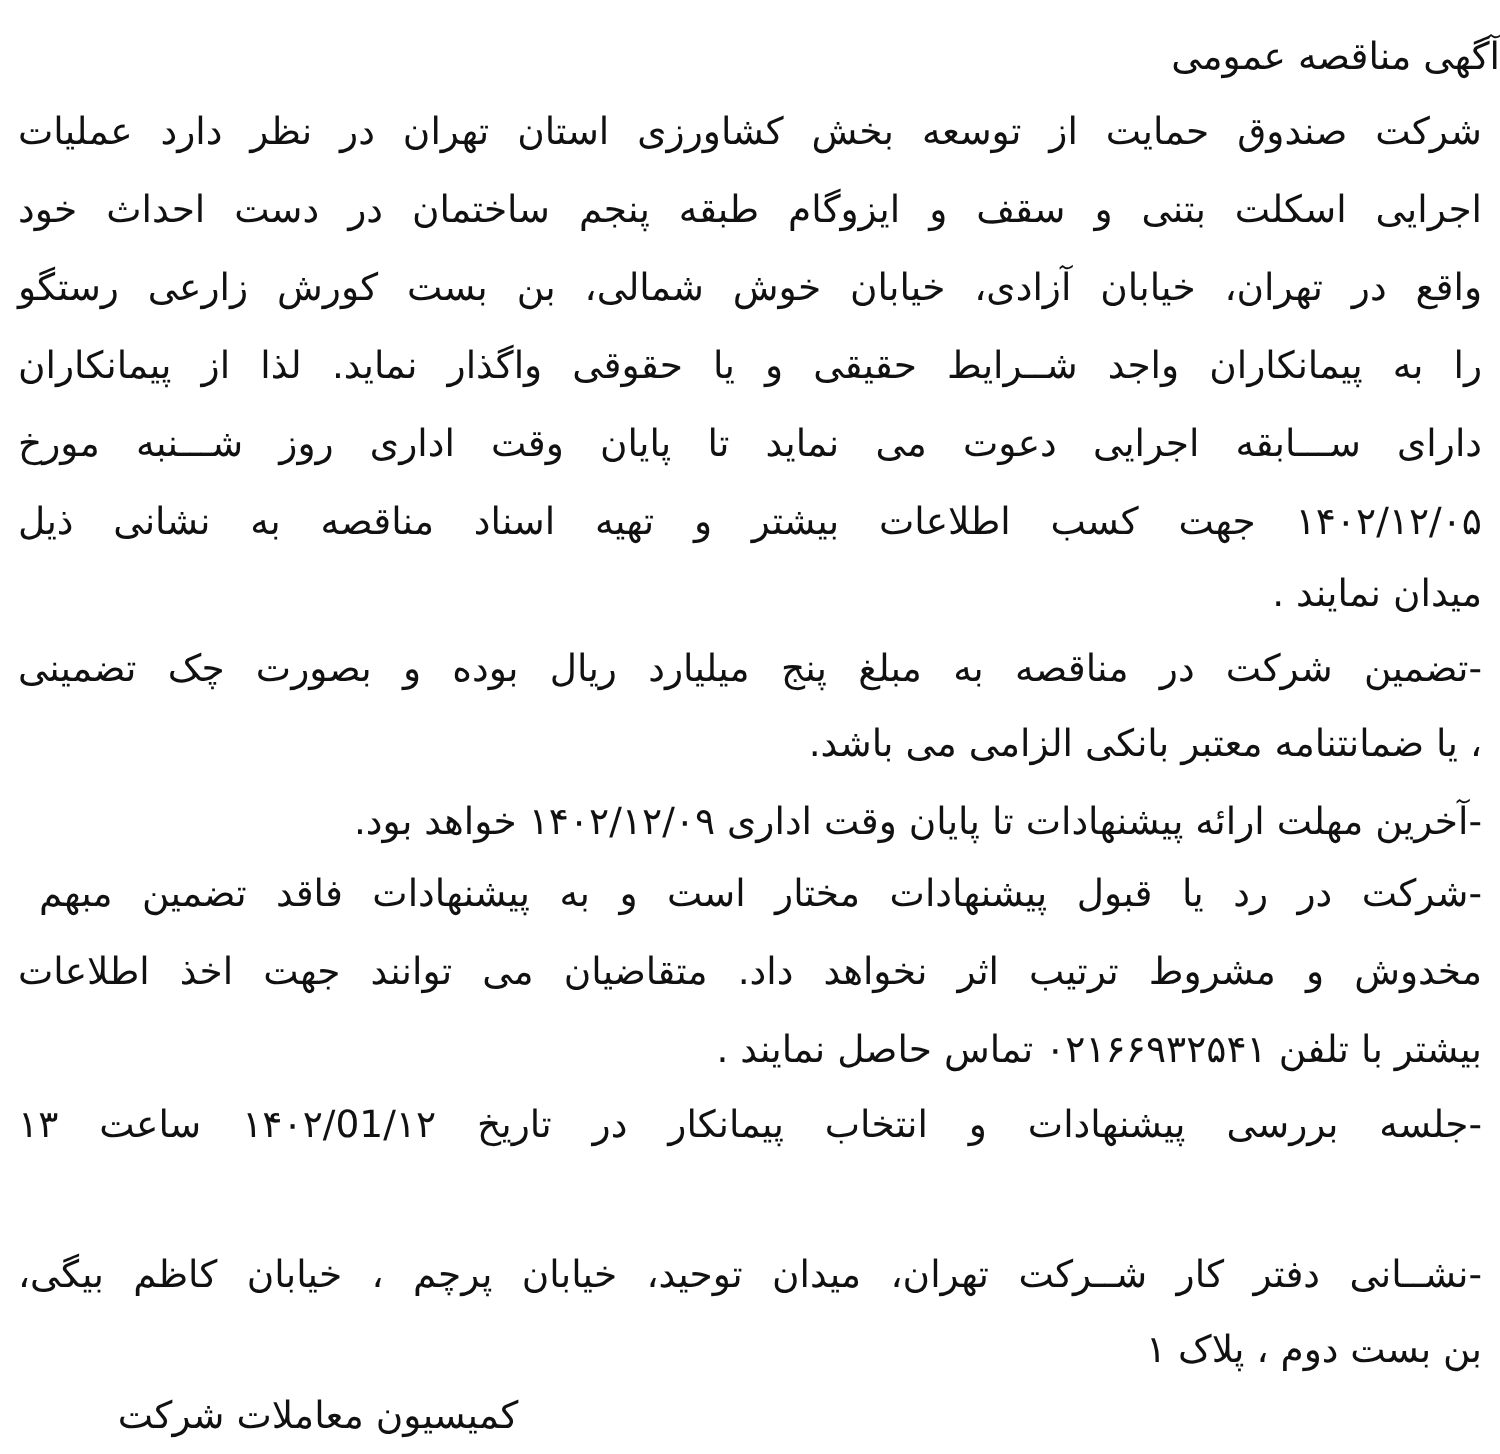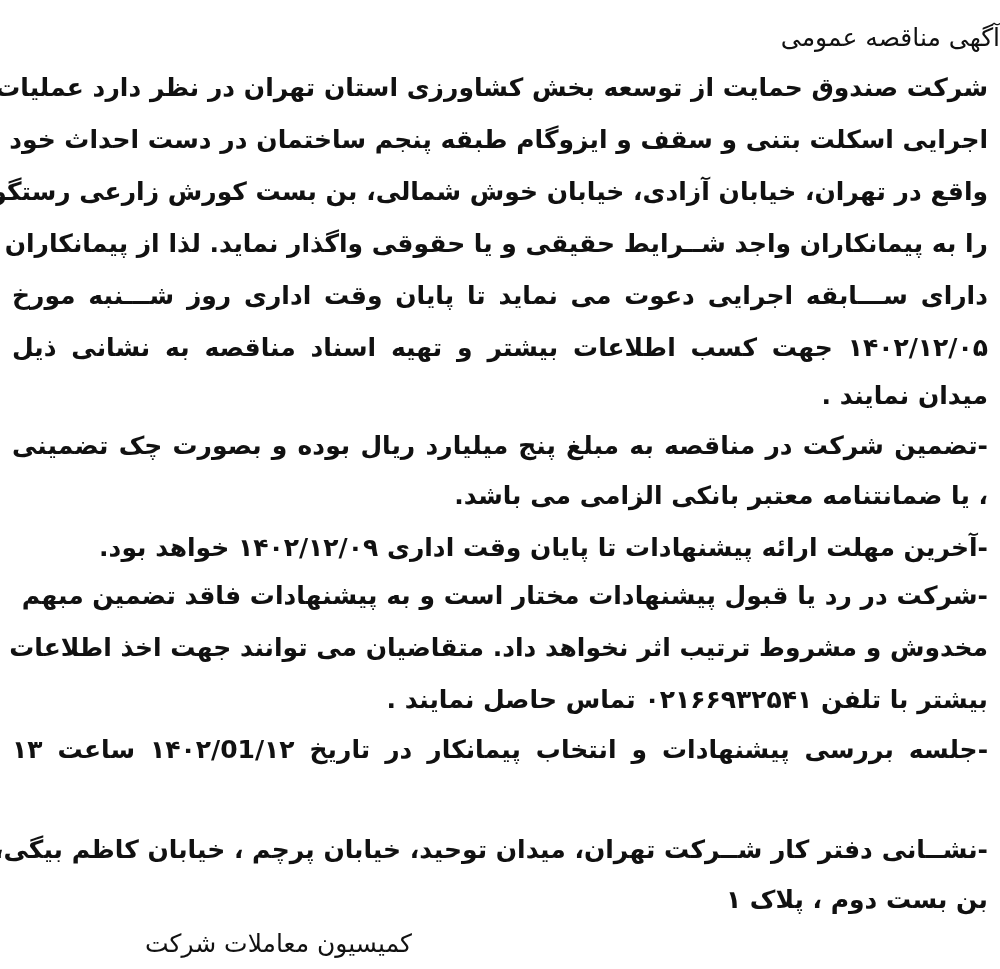--- a/index.html
+++ b/index.html
@@ -38,35 +38,34 @@
       position: absolute;
       right: 12px;
       left: 12px;
       height: 44px;
       font-size: 25px;
       line-height: 44px;
       white-space: nowrap;
       text-align: justify;
       text-align-last: justify;
       overflow: visible;
-      font-weight: bold;
     }
     .line.last {
       text-align: right;
       text-align-last: right;
     }
     .signature {
       position: absolute;
       left: 12px;
       width: 400px;
       top: 922px;
       height: 44px;
       font-size: 25px;
       line-height: 44px;
-      text-align: right;
+      text-align: center;
       direction: rtl;
       white-space: nowrap;
     }
     .signature span {
       display: inline-block;
       direction: rtl;
     }
   </style>
 </head>
 <body>

